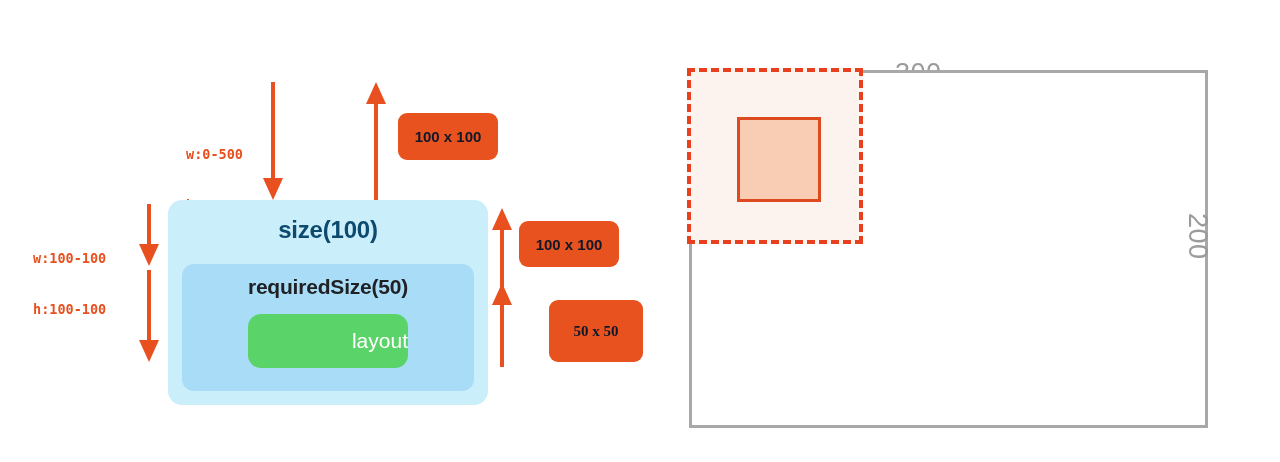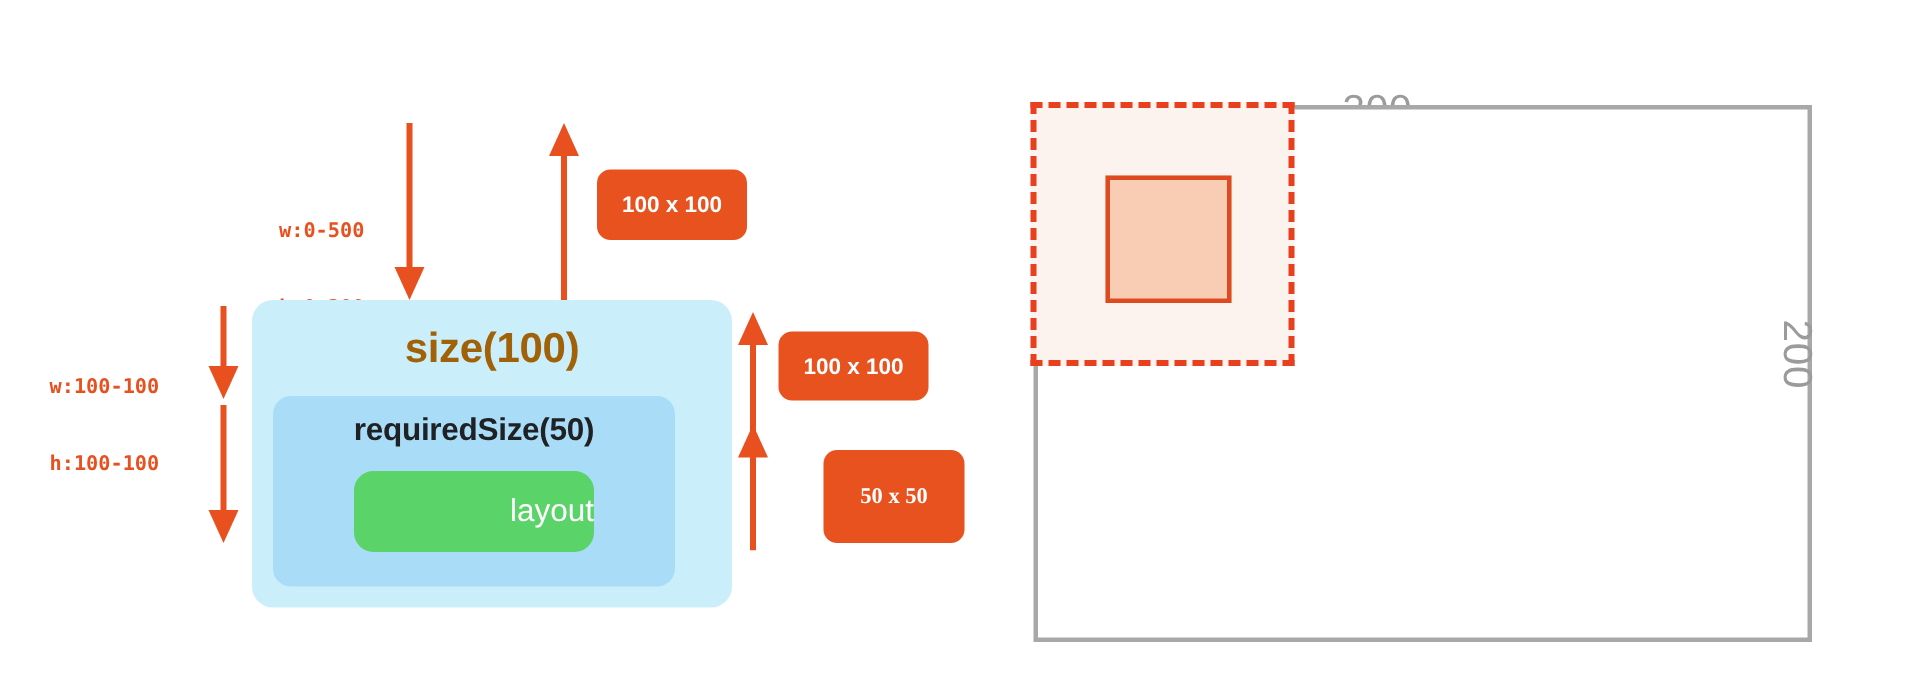--- a/index.html
+++ b/index.html
@@ -30,30 +30,30 @@
     background: #cbeefb;
     border-radius: 14px;
     box-sizing: border-box;
   }
   .size-label {
     position: absolute;
     left: 0;
     top: 16px;
     width: 100%;
     text-align: center;
-    font-size: 28px;
-    font-weight: bold;
-    color: #a16207;
+    font-size: 24px;
+    font-weight: bold;
+    color: #0c4a6e;
     letter-spacing: -0.2px;
   }
   .required-box {
     position: absolute;
     left: 14px;
     top: 64px;
-    width: 268px;
+    width: 292px;
     height: 127px;
     background: #a9dcf7;
     border-radius: 12px;
     box-sizing: border-box;
   }
   .required-label {
     position: absolute;
     left: 0;
     top: 11px;
     width: 100%;
@@ -97,21 +97,21 @@
     font-weight: bold;
     line-height: 17px;
     white-space: pre;
   }
   .constraint .ln { display: block; }
 
   
   .badge {
     position: absolute;
     background: #e8521f;
-    color: #ffffff;
+    color: #0f172a;
     border-radius: 9px;
     font-size: 15px;
     font-weight: bold;
     text-align: center;
     white-space: nowrap;
     display: flex;
     align-items: center;
     justify-content: center;
   }
 

